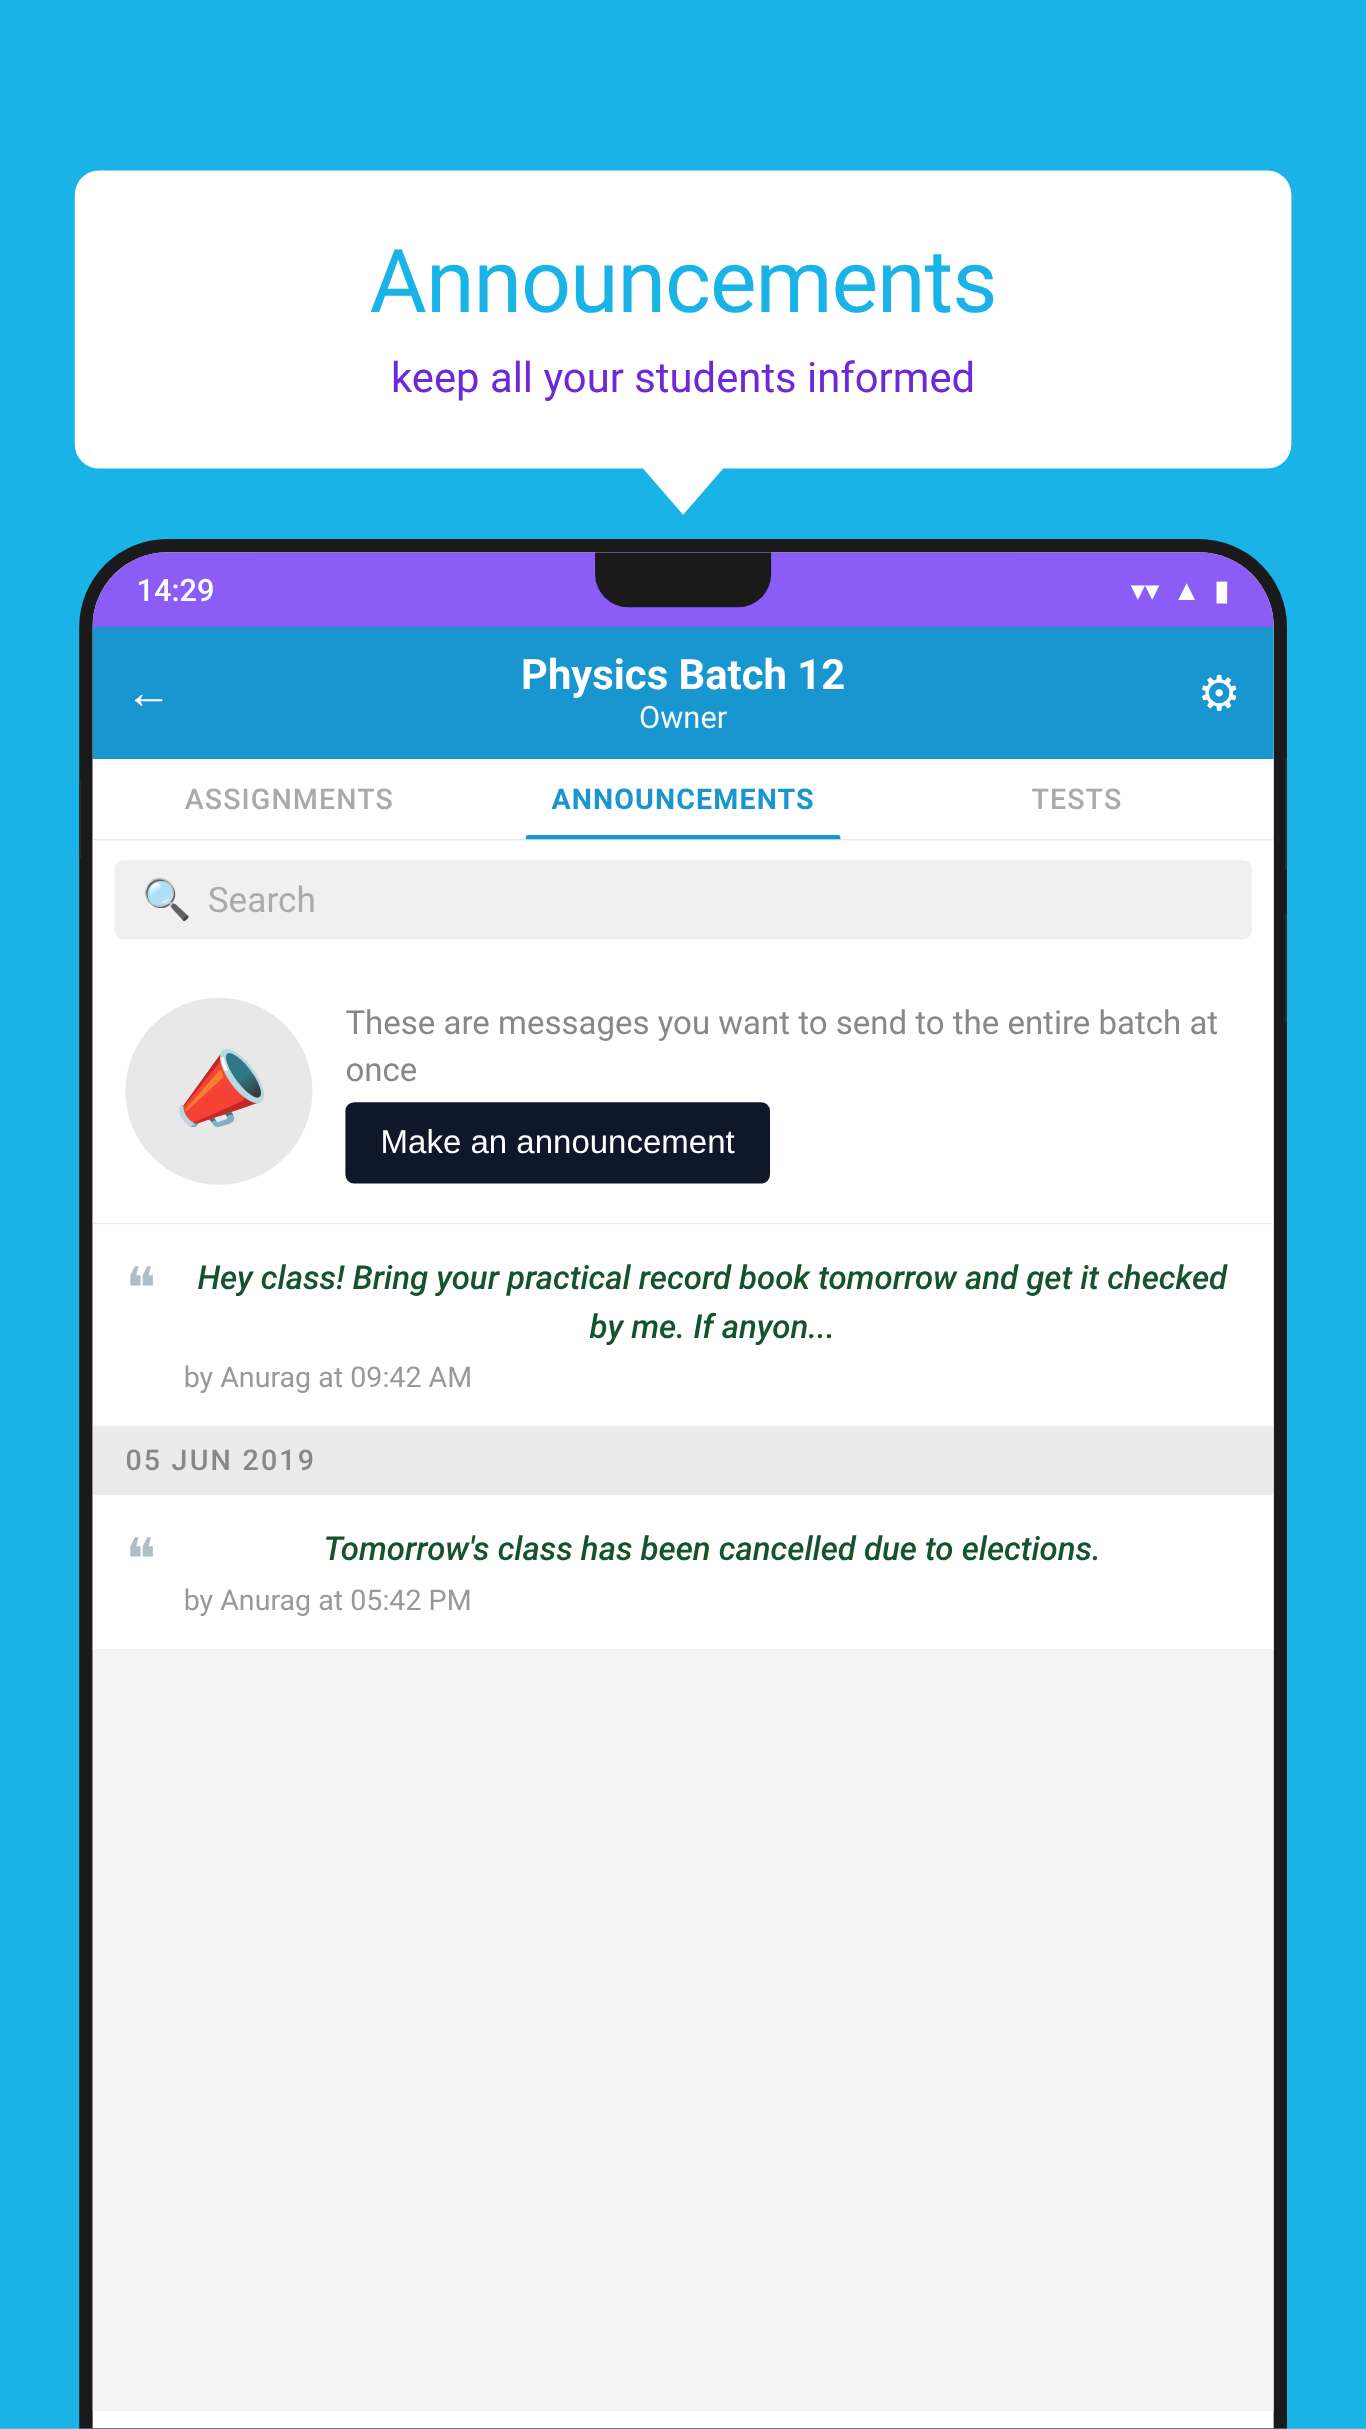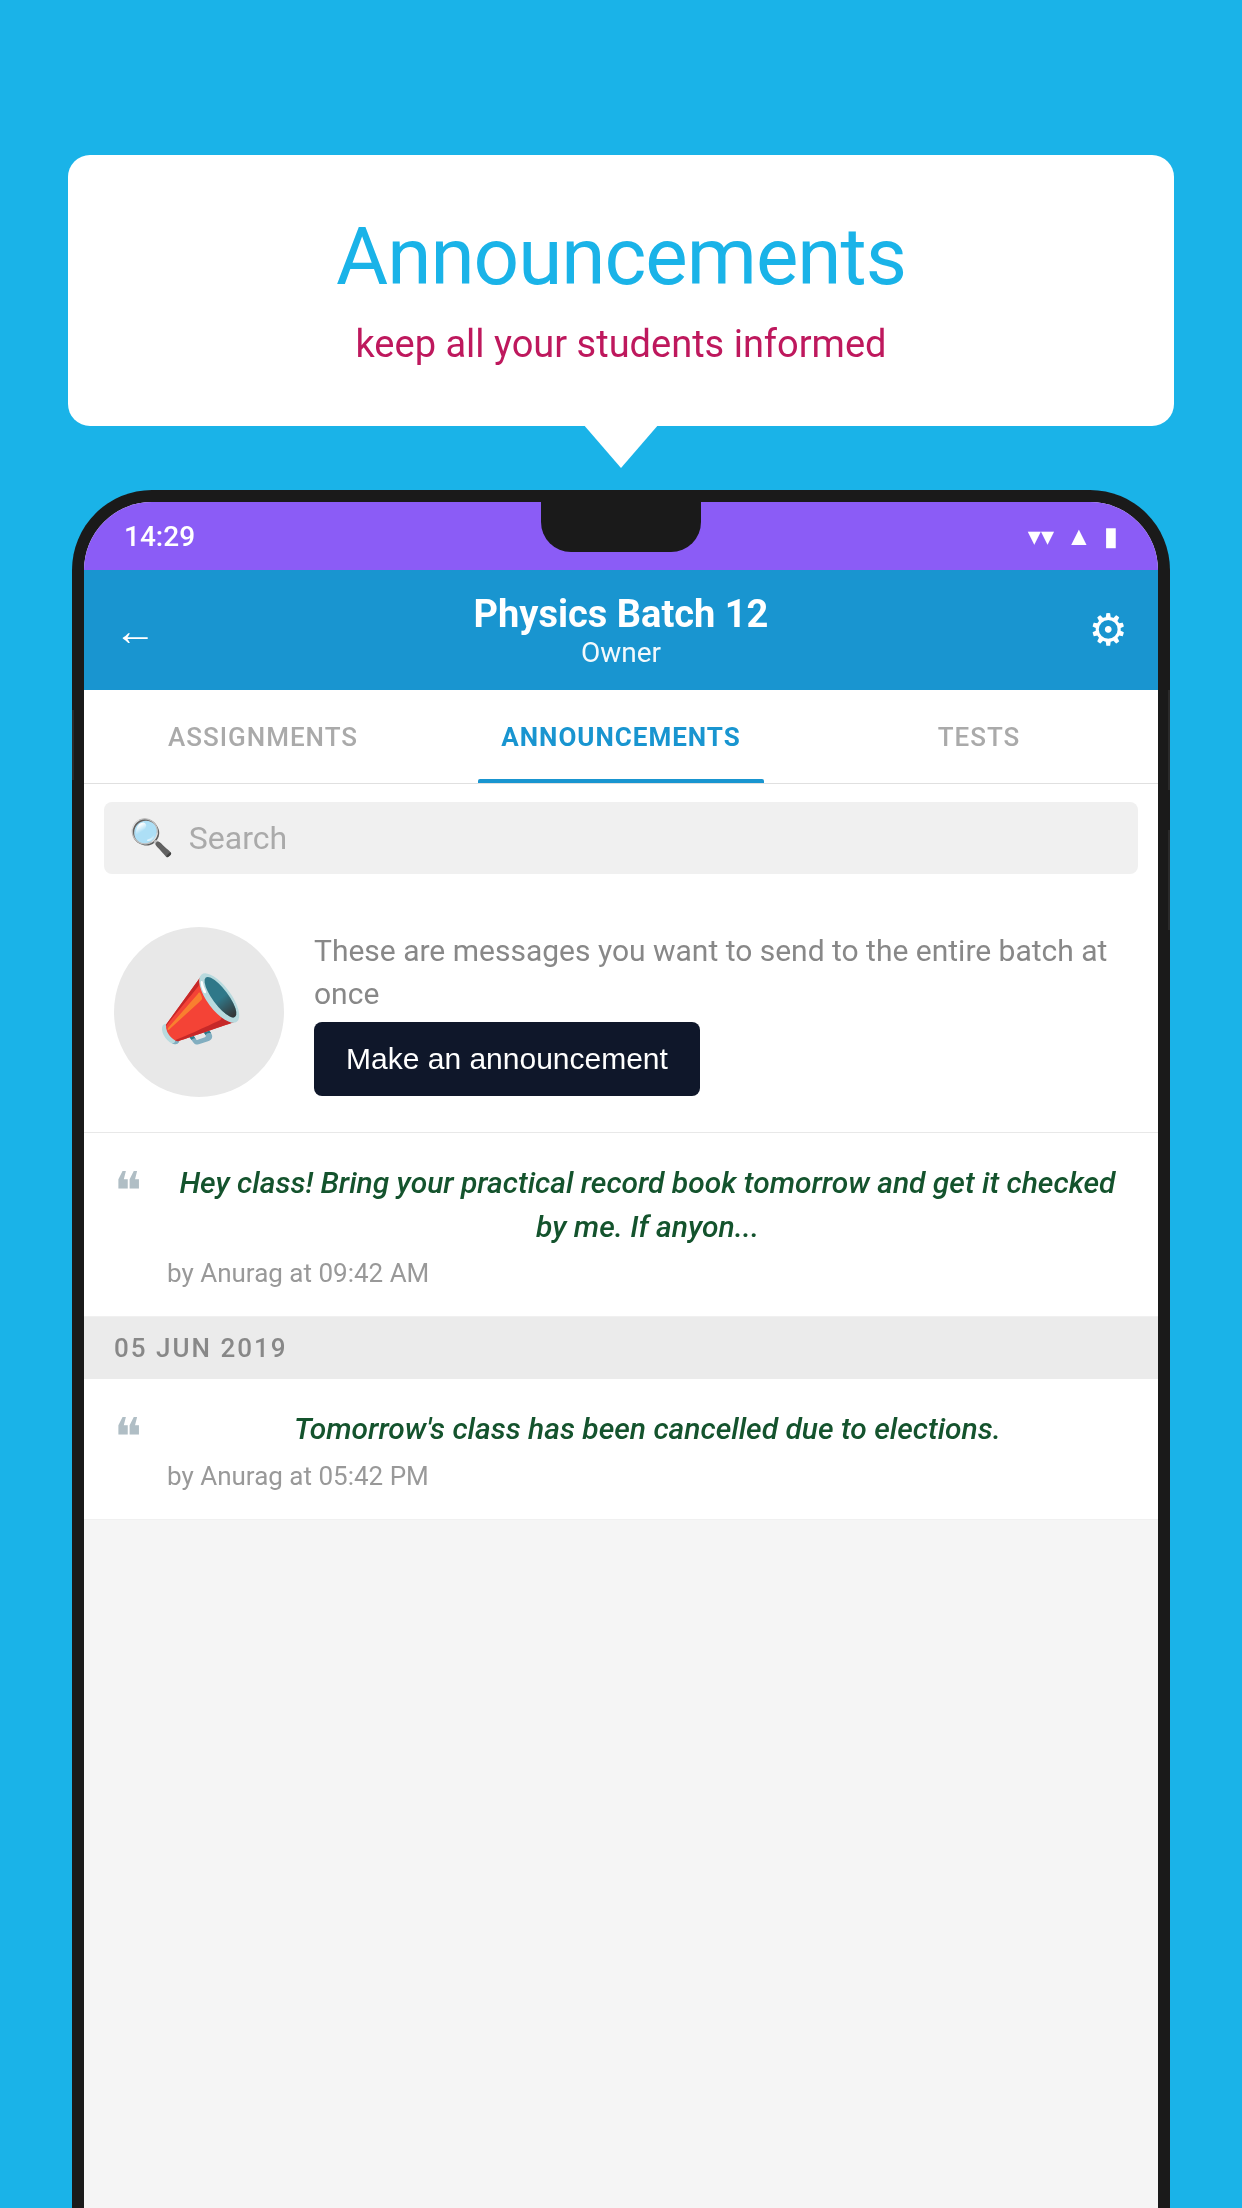--- a/index.html
+++ b/index.html
@@ -45,21 +45,21 @@
     .speech-bubble-title {
       font-size: 80px;
       color: #1ab3e8;
       font-weight: 400;
       letter-spacing: -1px;
       margin-bottom: 18px;
     }
 
     .speech-bubble-subtitle {
       font-size: 38px;
-      color: #be185d;
+      color: #6d28d9;
       font-weight: 400;
     }
 
     
     .phone-frame {
       position: absolute;
       top: 490px;
       left: 72px;
       right: 72px;
       bottom: 0;
@@ -173,21 +173,21 @@
       position: absolute;
       right: 30px;
       color: white;
       font-size: 44px;
       cursor: pointer;
     }
 
     
     .tabs-bar {
       background: white;
-      height: 94px;
+      height: 74px;
       display: flex;
       align-items: center;
       border-bottom: 1px solid #e0e0e0;
     }
 
     .tab-item {
       flex: 1;
       text-align: center;
       height: 100%;
       display: flex;

